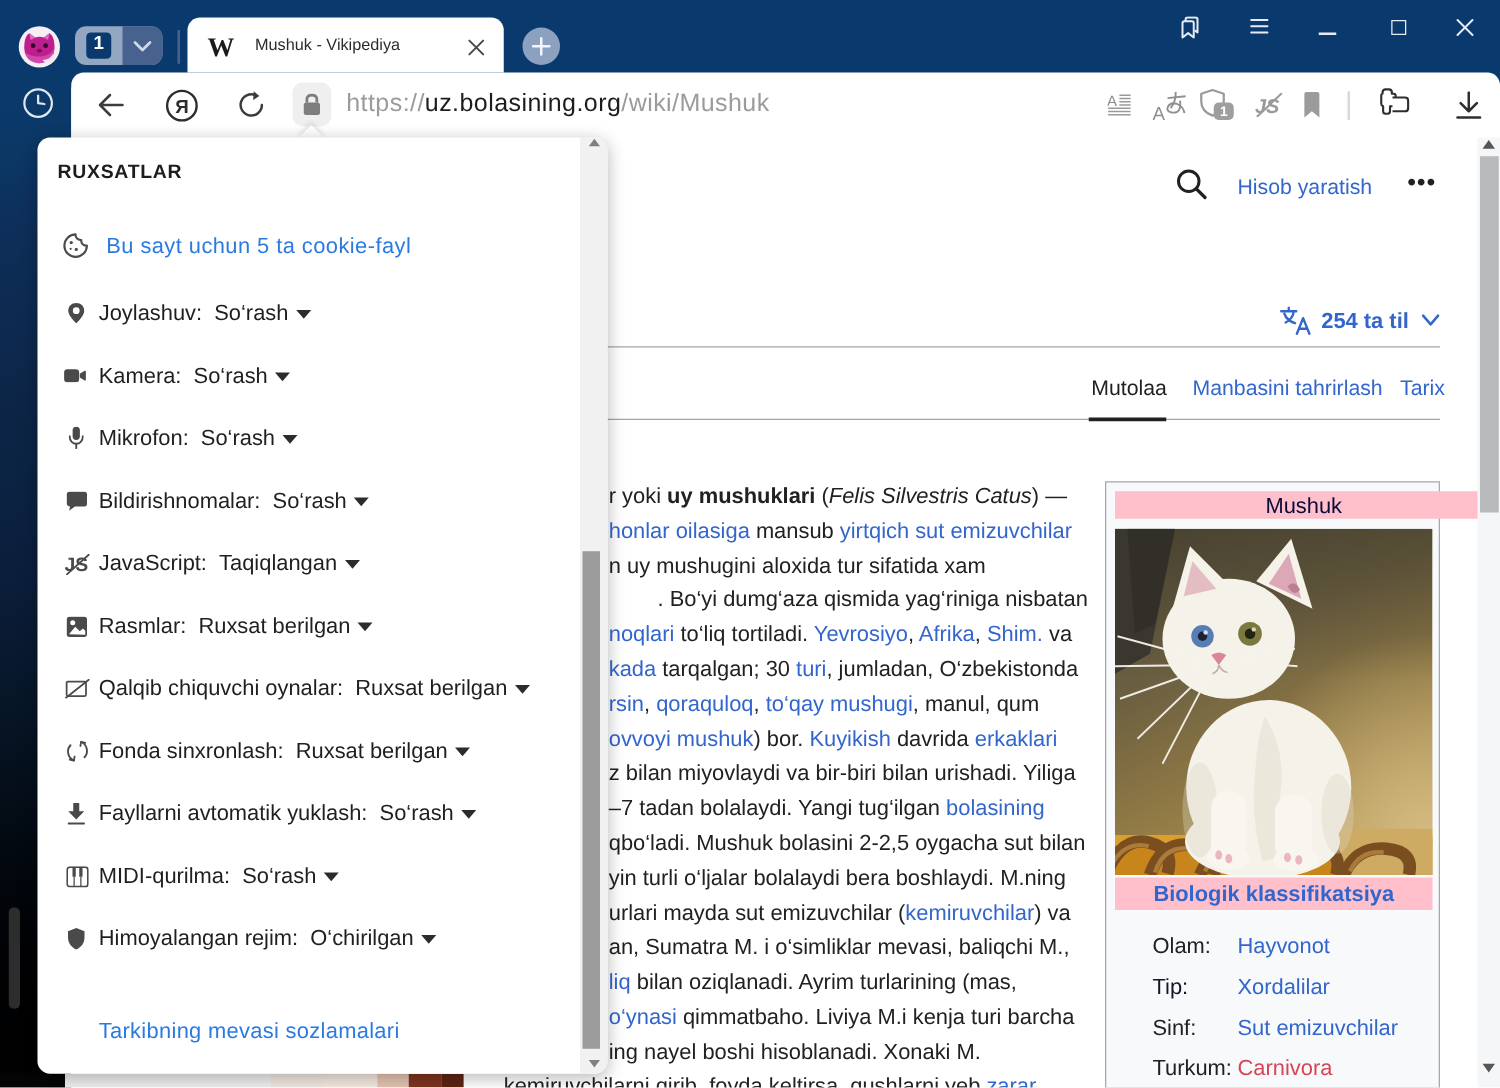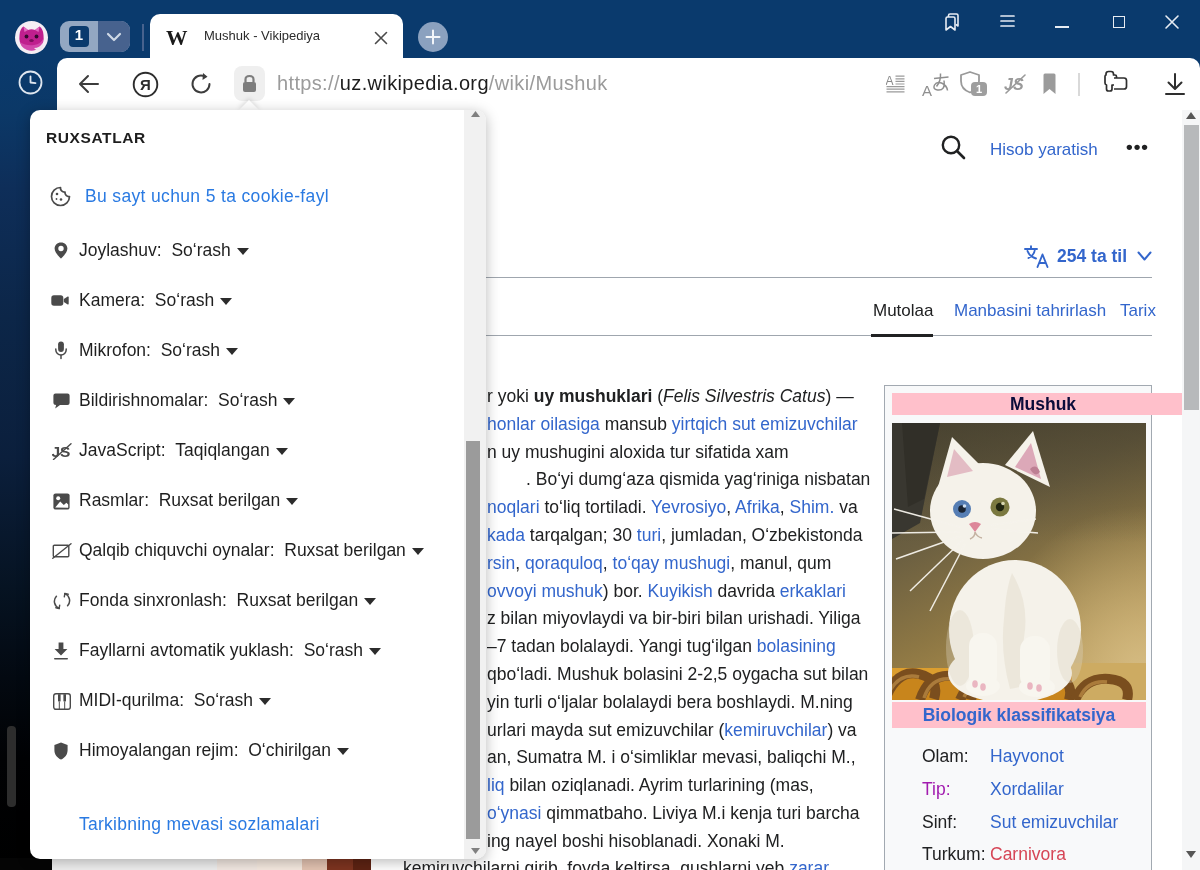--- a/index.html
+++ b/index.html
@@ -105,21 +105,21 @@
   <path d="M13 1 L17.5 4.8 L12.5 8" fill="#3c3c3c"></path>
 </svg>
 
 <div class="abs" style="left:234px; top:66px; width:31px; height:35px; background:#efefef; border-radius:8px;"></div>
 <svg class="abs" style="left:241px; top:73px;" width="17" height="21" viewBox="0 0 17 21">
   <rect x="2" y="9" width="13" height="10" rx="2" fill="#7d7d7d"></rect>
   <path d="M4.5 9 V6.5 Q4.5 3 8.5 3 Q12.5 3 12.5 6.5 V9" stroke="#7d7d7d" stroke-width="2.2" fill="none"></path>
 </svg>
 
 <div class="abs nw" style="left:277px; top:72px; font-size:20px; letter-spacing:0.35px;">
-  <span style="color:#9b9b9b;">https://</span><span style="color:#1d1d1d;">uz.wikipedia.org</span><span style="color:#9b9b9b;">/wiki/Mushuk</span>
+  <span style="color:#9b9b9b;">https://</span><span style="color:#1d1d1d;">uz.bolasining.org</span><span style="color:#9b9b9b;">/wiki/Mushuk</span>
 </div>
 
 <svg class="abs" style="left:886px; top:75px;" width="19" height="18" viewBox="0 0 19 18">
   <path d="M9.5 1.2 H18.5 M9.5 3.8 H18.5 M9.5 6.4 H18.5 M9.5 9 H18.5 M0.5 11.6 H18.5 M0.5 14.2 H18.5 M0.5 16.8 H18.5" stroke="#9a9a9a" stroke-width="1.2"></path>
   <text x="-0.5" y="9.5" font-size="12" fill="#8a8a8a" font-family="Liberation Sans">A</text>
 </svg>
 <svg class="abs" style="left:922px; top:71px;" width="28" height="26" viewBox="0 0 28 26">
   <text x="0" y="25" font-size="15" fill="#8f8f8f" font-family="Liberation Sans">A</text>
   <g stroke="#8f8f8f" stroke-width="1.5" fill="none">
     <path d="M12 7.5 L26.5 6"></path>
@@ -196,21 +196,21 @@
 <svg class="abs" style="left:217px; top:859px;" width="154" height="11" viewBox="0 0 154 11" preserveAspectRatio="none">
   <rect width="154" height="11" fill="#e8d7cd"></rect>
   <rect x="0" width="40" height="11" fill="#f3e9e2"></rect>
   <rect x="40" width="45" height="11" fill="#f6eae0"></rect>
   <rect x="85" width="25" height="11" fill="#e4c4b2"></rect>
   <rect x="110" width="26" height="11" fill="#7e3420"></rect>
   <rect x="136" width="18" height="11" fill="#5e2313"></rect>
 </svg>
 
 <div class="abs" style="left:884px; top:385px; width:268px; height:486px; background:#f8f9fa; border:1px solid #a2a9b1;"></div>
-<div class="abs" style="left:892px; top:393px; width:302px; height:22px; background:#ffc0cb; text-align:center; font-size:17.5px; font-weight:bold; color:#0b0b3a; line-height:22px;">Mushuk</div>
+<div class="abs" style="left:892px; top:393px; width:302px; height:22px; background:#ffc0cb; text-align:center; font-size:17.5px; font-weight:normal; color:#0b0b3a; line-height:22px;">Mushuk</div>
 
 <svg class="abs" style="left:892px; top:423px;" width="254" height="277" viewBox="0 0 254 277">
   <defs>
     <linearGradient id="bg1" x1="0.15" y1="0" x2="0.6" y2="1">
       <stop offset="0" stop-color="#554e3a"></stop>
       <stop offset="0.35" stop-color="#6b5f41"></stop>
       <stop offset="0.65" stop-color="#8d7744"></stop>
       <stop offset="1" stop-color="#b6954f"></stop>
     </linearGradient>
     <radialGradient id="bg3" cx="0.98" cy="0.9" r="0.6">
@@ -297,21 +297,21 @@
   <g fill="#eab6c1">
     <ellipse cx="83" cy="261" rx="2.8" ry="3.8"></ellipse>
     <ellipse cx="91" cy="264" rx="2.8" ry="3.8"></ellipse>
     <ellipse cx="138" cy="263" rx="2.8" ry="3.8"></ellipse>
     <ellipse cx="147" cy="265" rx="2.8" ry="3.8"></ellipse>
   </g>
 </svg>
 <div class="abs" style="left:892px; top:702px; width:254px; height:26px; background:#ffc0cb; text-align:center; font-size:17.5px; font-weight:bold; color:#3366cc; line-height:26px;">Biologik klassifikatsiya</div>
 <div class="abs nw" style="left:922px; top:746px; font-size:17.5px; color:#202122;">Olam:</div>
 <div class="abs nw wlink" style="left:990px; top:746px; font-size:17.5px;">Hayvonot</div>
-<div class="abs nw" style="left:922px; top:779px; font-size:17.5px; color:#a21caf;">Tip:</div>
+<div class="abs nw" style="left:922px; top:779px; font-size:17.5px; color:#0f172a;">Tip:</div>
 <div class="abs nw wlink" style="left:990px; top:779px; font-size:17.5px;">Xordalilar</div>
 <div class="abs nw" style="left:922px; top:812px; font-size:17.5px; color:#202122;">Sinf:</div>
 <div class="abs nw wlink" style="left:990px; top:812px; font-size:17.5px;">Sut emizuvchilar</div>
 <div class="abs nw" style="left:922px; top:844px; font-size:17.5px; color:#202122;">Turkum:</div>
 <div class="abs nw" style="left:990px; top:844px; font-size:17.5px; color:#d64556;">Carnivora</div>
 
 <div class="abs" style="left:1182px; top:110px; width:18px; height:760px; background:#f5f6f7;"></div>
 <svg class="abs" style="left:1185px; top:111px;" width="12" height="10" viewBox="0 0 12 10">
   <polygon points="6,1 11,8 1,8" fill="#565656"></polygon>
 </svg>

